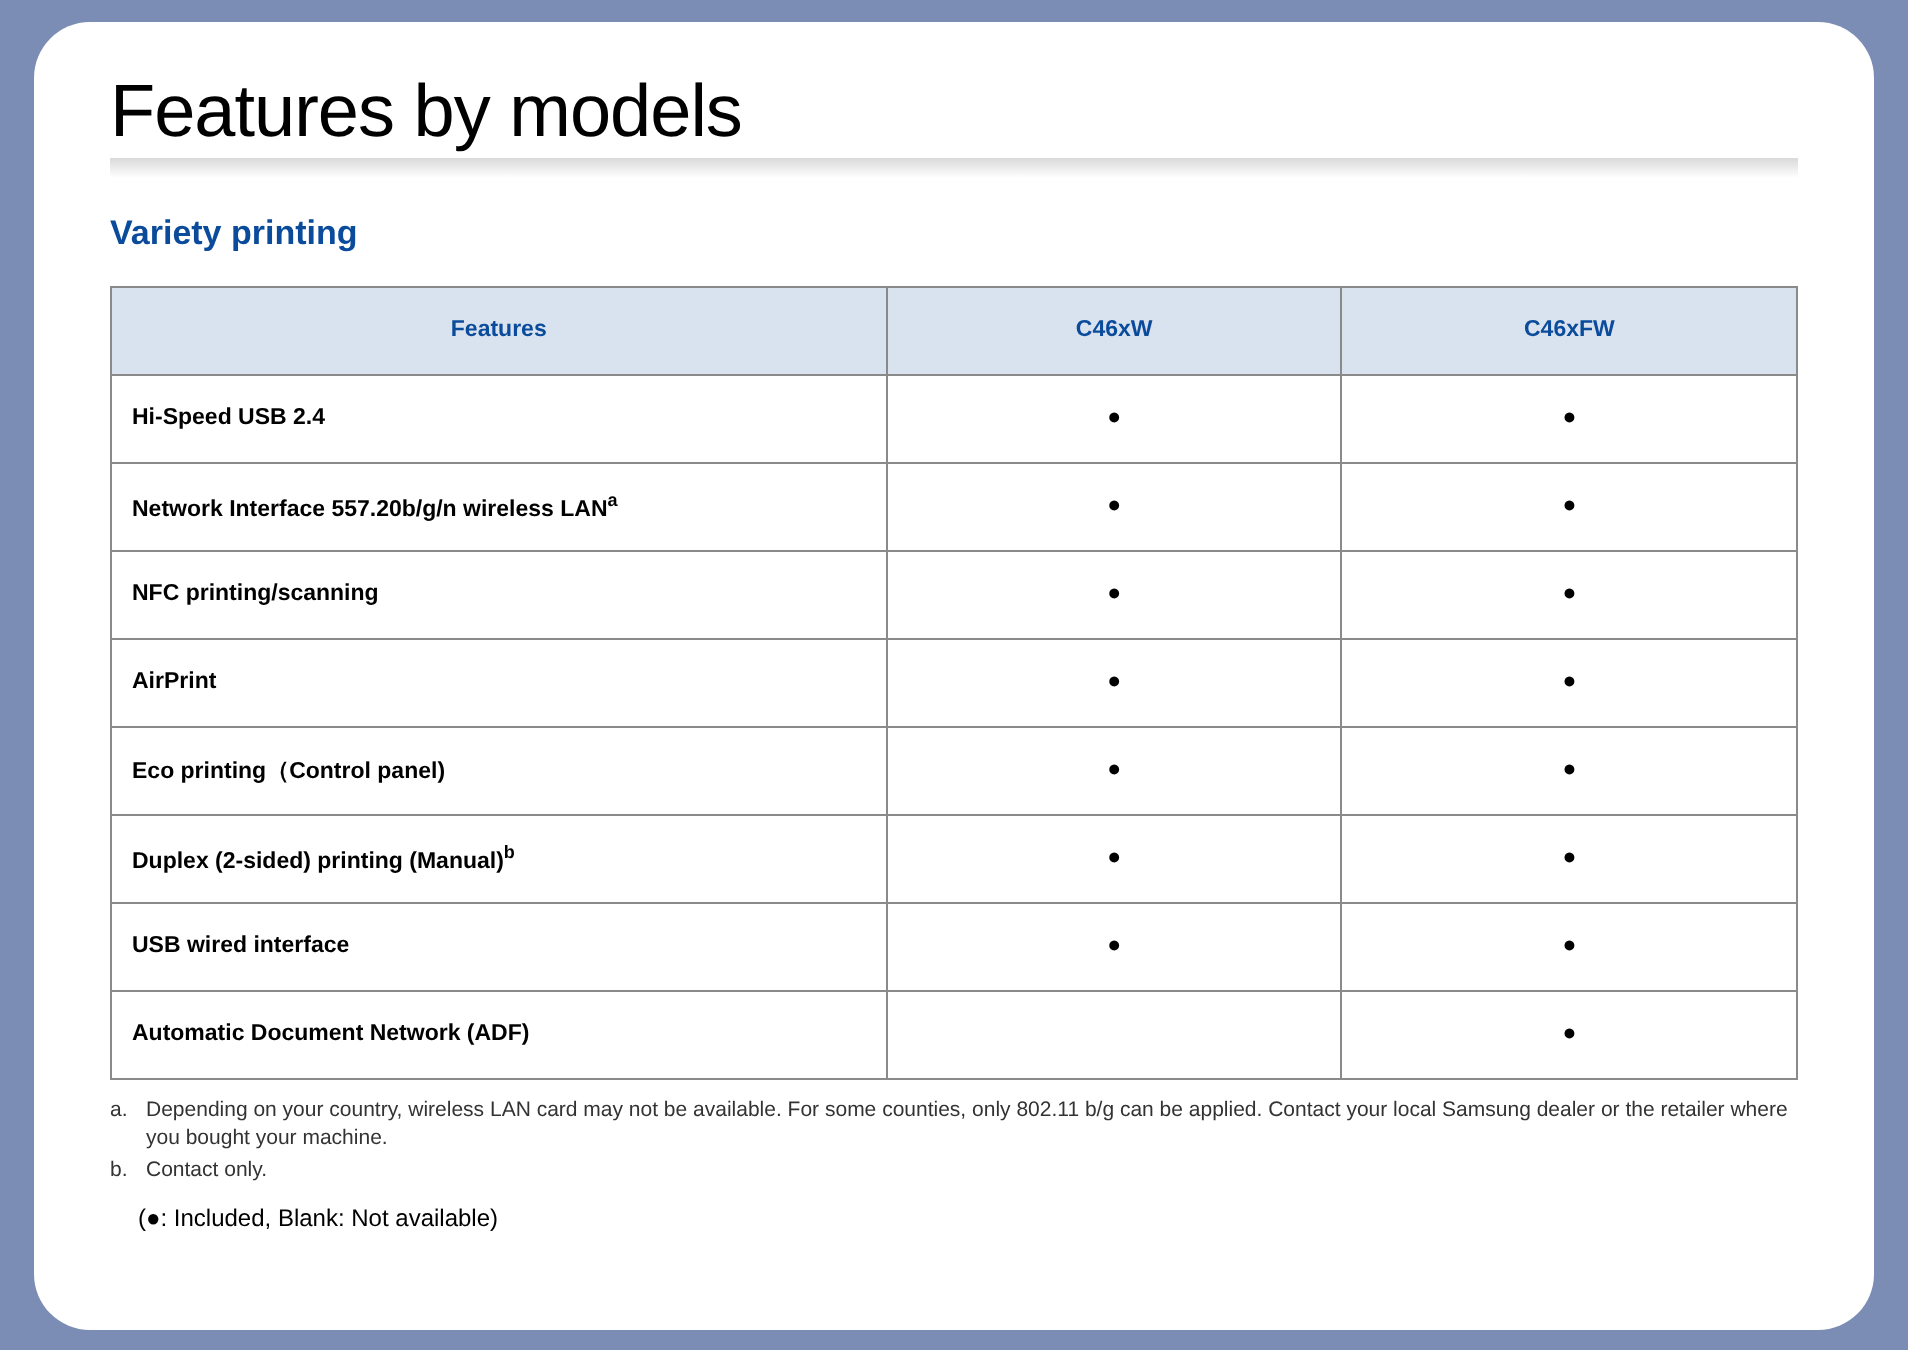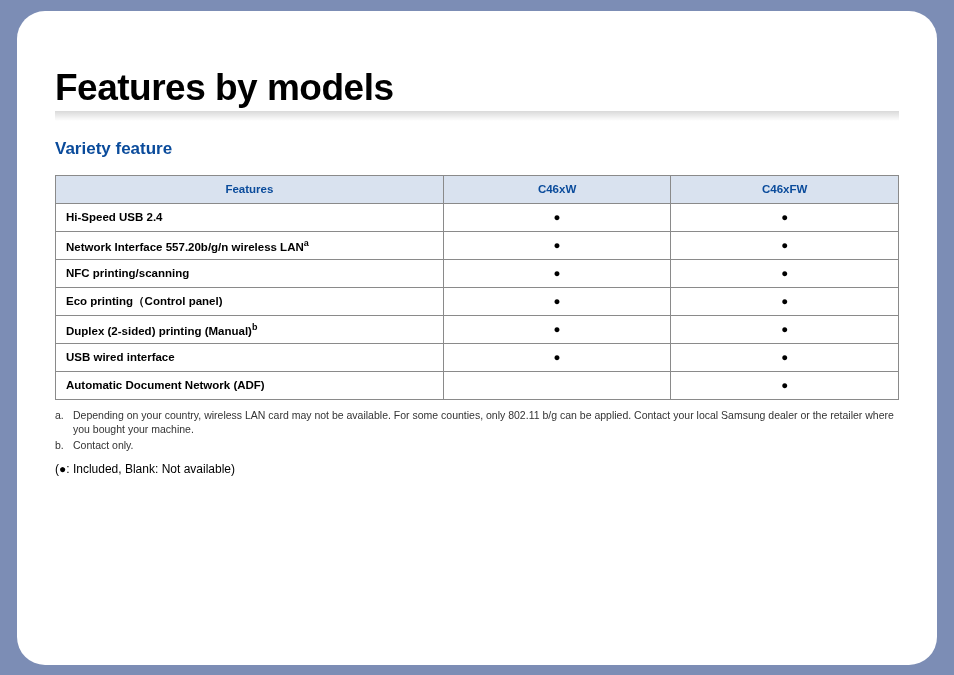--- a/index.html
+++ b/index.html
@@ -15,24 +15,23 @@
     background: #ffffff;
     width: 920px;
     height: 654px;
     border-radius: 28px;
     padding: 24px 38px 20px 38px;
     position: relative;
     overflow: hidden;
   }
   .page-title {
     font-size: 37px;
-    font-weight: 700;
+    font-weight: 400;
     color: #000;
     letter-spacing: -0.5px;
-    margin-top: 32px;
   }
   .hr-shadow {
     height: 10px;
     margin-top: 2px;
     margin-bottom: 18px;
     background: linear-gradient(to bottom, rgba(0,0,0,0.15), rgba(0,0,0,0));
   }
   .section-title {
     color: #0a4b9b;
     font-size: 17px;
@@ -45,21 +44,21 @@
     table-layout: fixed;
   }
   table.features col.col-feat { width: 46%; }
   table.features col.col-m1   { width: 27%; }
   table.features col.col-m2   { width: 27%; }
   table.features th, table.features td {
     border: 1px solid #8a8a8a;
     font-size: 11.5px;
     padding: 5px 10px;
     vertical-align: middle;
-    height: 28px;
+    height: 44px;
   }
   table.features th {
     background: #d9e2ef;
     color: #0a4b9b;
     font-weight: 700;
     text-align: center;
   }
   table.features td.feature-name {
     font-weight: 700;
     color: #000;
@@ -84,31 +83,32 @@
     gap: 6px;
     margin-bottom: 2px;
   }
   .footnote-row .fn-letter {
     min-width: 12px;
   }
   .legend {
     margin-top: 10px;
     font-size: 12px;
     color: #000;
+    margin-left: 14px;
   }
 </style>
 </head>
 <body>
 
 <div class="page">
 
   <h1 class="page-title">Features by models</h1>
   <div class="hr-shadow"></div>
 
-  <h2 class="section-title">Variety feature</h2>
+  <h2 class="section-title">Variety printing</h2>
 
   <table class="features">
     <colgroup>
       <col class="col-feat">
         <col class="col-m1">
         <col class="col-m2">
     </colgroup>
     <thead>
       <tr>
         <th>Features</th>
@@ -123,20 +123,25 @@
           <td class="mark">●</td>
           <td class="mark">●</td>
         </tr>
         <tr>
           <td class="feature-name"><span>Network Interface 557.20b/g/n wireless LAN</span><sup class="note">a</sup></td>
           <td class="mark">●</td>
           <td class="mark">●</td>
         </tr>
         <tr>
           <td class="feature-name"><span>NFC printing/scanning</span></td>
+          <td class="mark">●</td>
+          <td class="mark">●</td>
+        </tr>
+        <tr>
+          <td class="feature-name"><span>AirPrint</span></td>
           <td class="mark">●</td>
           <td class="mark">●</td>
         </tr>
         <tr>
           <td class="feature-name"><span>Eco printing（Control panel)</span></td>
           <td class="mark">●</td>
           <td class="mark">●</td>
         </tr>
         <tr>
           <td class="feature-name"><span>Duplex (2-sided) printing (Manual)</span><sup class="note">b</sup></td>

